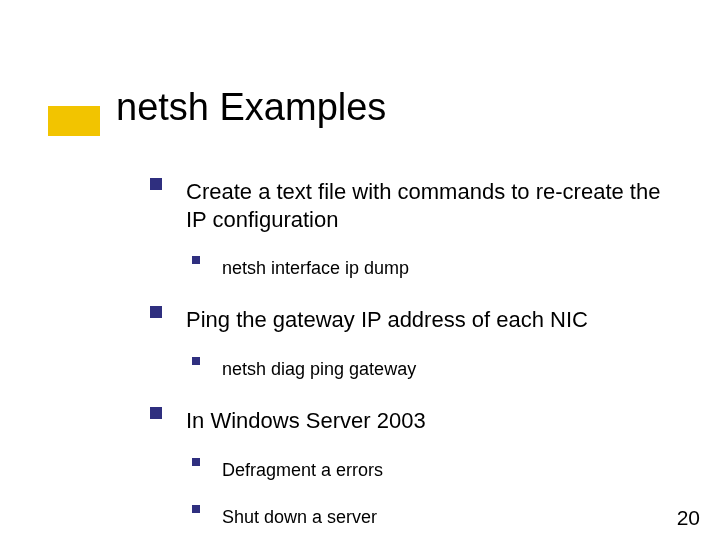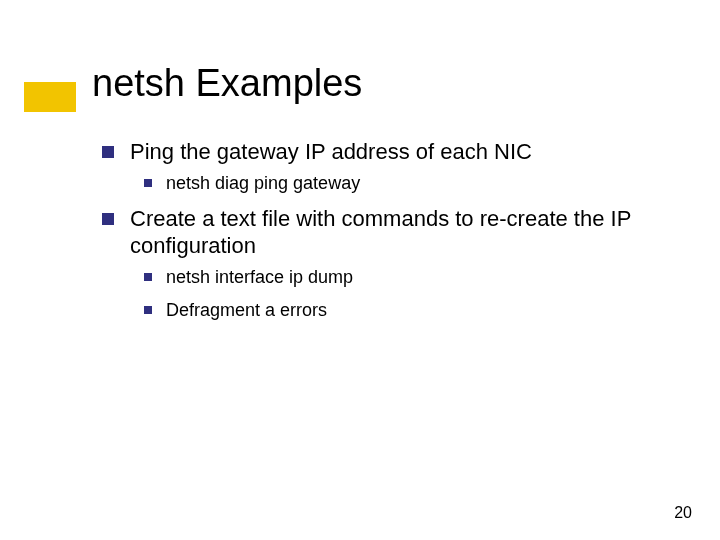--- a/index.html
+++ b/index.html
@@ -1,15 +1,15 @@
 <!DOCTYPE html>
 <html><head>
 <meta charset="utf-8">
 <style>
-  * { margin: 0; padding: 0; box-sizing: border-box; }
+  * { margin: 8px; padding: 0; box-sizing: border-box; }
   body {
     width: 720px;
     height: 540px;
     background: #fff;
     font-family: Verdana, Geneva, sans-serif;
     position: relative;
     color: #000;
   }
   .accent-bar {
     position: absolute;
@@ -72,64 +72,72 @@
   }
   .t2 {
     font-size: 18px;
     line-height: 1.3;
     flex: 1;
   }
   .page-num {
     position: absolute;
     right: 28px;
     bottom: 18px;
-    font-size: 16px;
+    font-size: 21px;
     color: #000;
     text-align: center;
   }
 </style>
 </head>
 <body>
 
 <div class="accent-bar"></div>
 
 <div class="title">netsh Examples</div>
 
 <div class="content">
+
+  <div class="item-l1">
+    <div class="row-l1">
+      <div class="b1"></div>
+      <div class="t1">Create a text file with commands to re-create the IP configuration</div>
+    </div>
+    <div class="sub-l2">
+      <div class="row-l2">
+        <div class="b2"></div>
+        <div class="t2">netsh interface ip dump</div>
+      </div>
+    </div>
+  </div>
 
   <div class="item-l1">
     <div class="row-l1">
       <div class="b1"></div>
       <div class="t1">Ping the gateway IP address of each NIC</div>
     </div>
     <div class="sub-l2">
       <div class="row-l2">
         <div class="b2"></div>
         <div class="t2">netsh diag ping gateway</div>
       </div>
     </div>
   </div>
 
   <div class="item-l1">
     <div class="row-l1">
       <div class="b1"></div>
-      <div class="t1">Create a text file with commands to re-create the IP configuration</div>
+      <div class="t1">In Windows Server 2003</div>
     </div>
     <div class="sub-l2">
       <div class="row-l2">
         <div class="b2"></div>
-        <div class="t2">netsh interface ip dump</div>
+        <div class="t2">Defragment a errors</div>
       </div>
-    </div>
-  </div>
-
-  <div class="item-l1">
-    <div class="sub-l2">
       <div class="row-l2">
         <div class="b2"></div>
-        <div class="t2">Defragment a errors</div>
+        <div class="t2">Shut down a server</div>
       </div>
     </div>
   </div>
 
 </div>
 
 <div class="page-num">20</div>
 
 </body></html>

